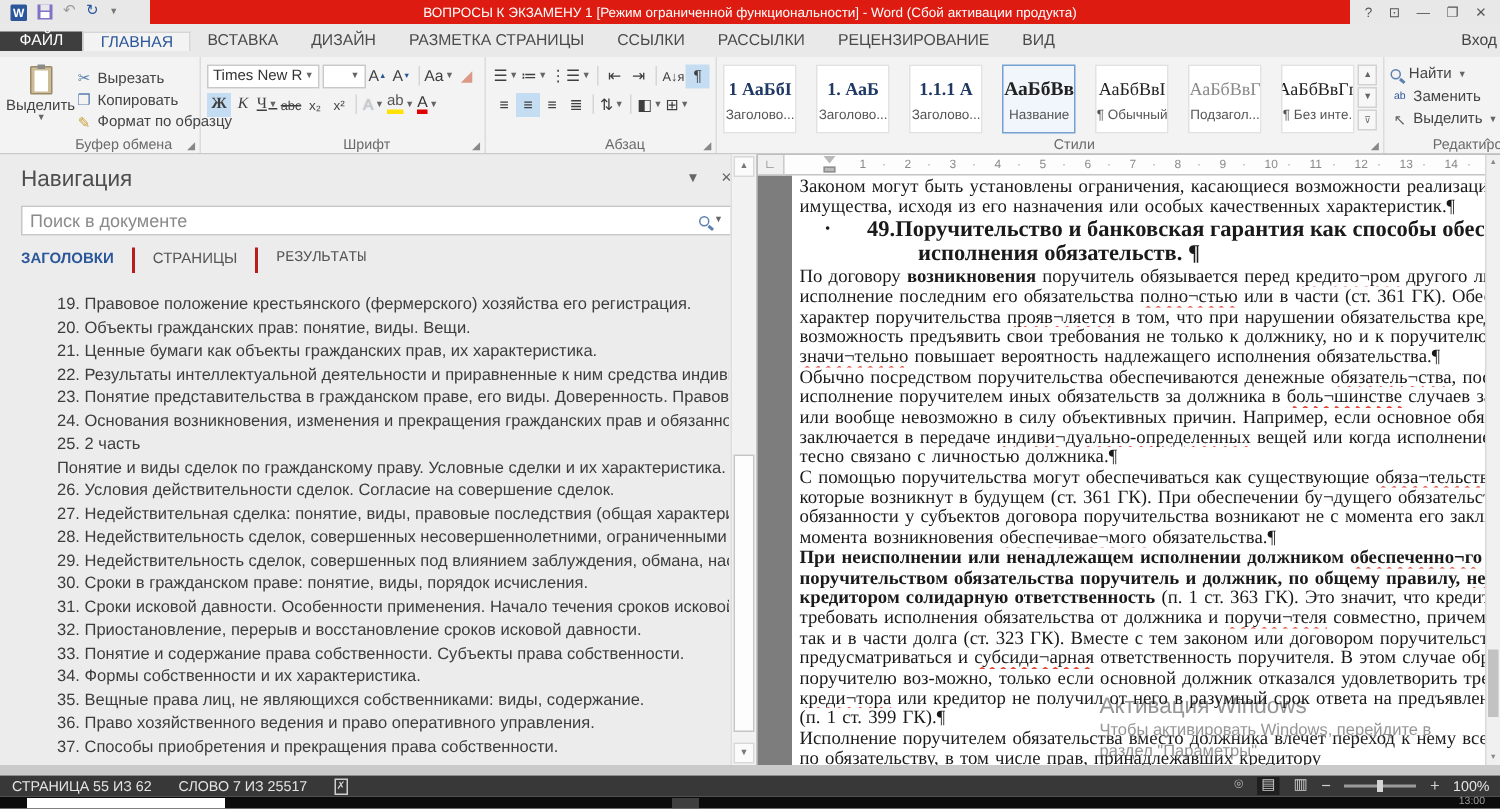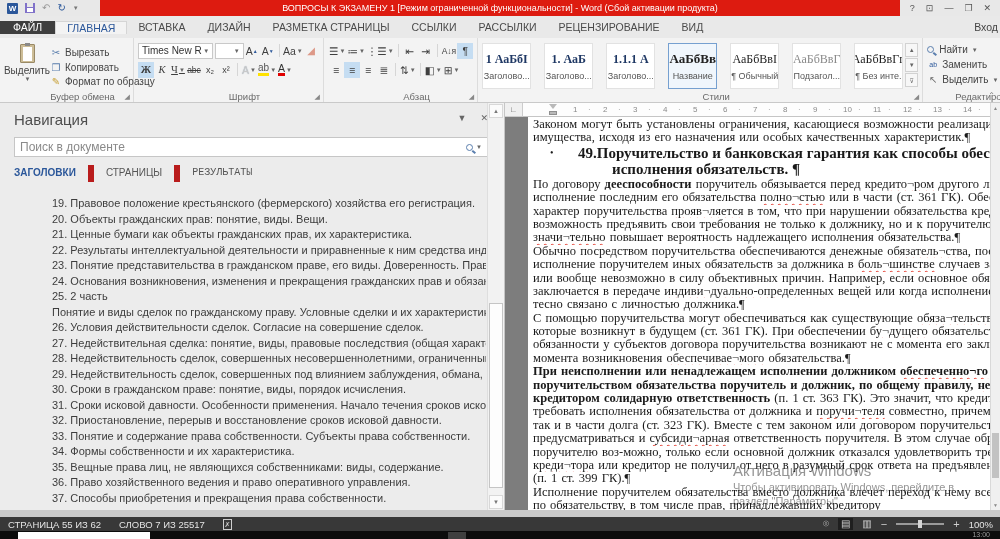--- a/index.html
+++ b/index.html
@@ -86,25 +86,25 @@
   
   .main{position:absolute;top:103px;left:0;right:0;height:407px;display:flex;}
 
   
   .navpane{width:505px;background:#ececec;position:relative;border-right:1px solid #c6c6c6;}
   .nav-title{position:absolute;top:8px;left:14px;font-size:15px;color:#4e4e4e;}
   .nav-title-btns{position:absolute;top:10px;right:16px;display:flex;gap:14px;color:#666;font-size:9px;}
   .nav-search{position:absolute;top:34px;left:14px;right:16px;height:20px;background:#fff;border:1px solid #c6c6c6;display:flex;align-items:center;padding:0 5px;}
   .nav-search .ph{font-size:12px;color:#8a8a8a;flex:1;white-space:nowrap;overflow:hidden;}
   .nav-tabs{position:absolute;top:62px;left:14px;right:16px;display:flex;font-size:10px;}
-  .nav-tab{padding:2px 12px 4px 0;margin-right:12px;border-right:6px solid #b91c1c;color:#555;white-space:nowrap;}
+  .nav-tab{padding:2px 12px 4px 0;margin-right:12px;border-right:2px solid #b91c1c;color:#555;white-space:nowrap;}
   .nav-tab:last-child{border-right:none;font-family:Liberation Mono, monospace;}
   .nav-tab.on{color:#2b579a;font-weight:bold;}
   .nav-list{position:absolute;top:88px;left:0;right:18px;bottom:0;overflow:hidden;padding-top:5px;}
-  .nav-item{height:15.5px;line-height:15.5px;padding-left:52px;font-size:11px;color:#3d3d3d;white-space:nowrap;overflow:hidden;}
+  .nav-item{height:15.5px;line-height:15.5px;padding-left:38px;font-size:11px;color:#3d3d3d;white-space:nowrap;overflow:hidden;}
   .nav-scroll{position:absolute;top:0;right:0;width:17px;bottom:0;background:#f2f2f2;border-left:1px solid #dedede;}
   .sc-arrow{position:absolute;left:1px;width:14px;height:14px;border:1px solid #d8d8d8;background:#fbfbfb;color:#777;font-size:6px;display:flex;align-items:center;justify-content:center;}
   .sc-thumb{position:absolute;left:1px;width:14px;background:#fdfdfd;border:1px solid #c5c5c5;}
 
   
   .docarea{flex:1;position:relative;background:#7d7d7d;overflow:hidden;}
   .ruler-corner{position:absolute;top:0;left:0;width:18px;height:14px;background:#f0f0f0;border-right:1px solid #ccc;border-bottom:1px solid #ccc;text-align:center;font-size:8px;color:#666;line-height:13px;}
   .ruler-bar{position:absolute;top:0;left:18px;right:10px;height:14px;background:#fdfdfd;border-bottom:1px solid #c5c5c5;}
   .rnum{position:absolute;top:2px;font-size:8px;color:#8a8a8a;}
   .rdot{position:absolute;top:2px;font-size:8px;color:#aaa;}
@@ -429,21 +429,21 @@
         <div class="watermark">
           <div class="wm1">Активация Windows</div>
           <div class="wm2">Чтобы активировать Windows, перейдите в</div>
           <div class="wm2">раздел "Параметры".</div>
         </div>
         <div class="doc-content" id="doc-content">
             <div class="dline"><span>Законом могут быть установлены ограничения, касающиеся возможности реализации у</span></div>
             <div class="dline"><span>имущества, исходя из его назначения или особых качественных характеристик.¶</span></div>
             <div class="dline h h1pad"><span class="hbullet">•</span><span>49.Поручительство и банковская гарантия как способы обеспечения</span></div>
             <div class="dline h h2pad"><span>исполнения обязательств. ¶</span></div>
-            <div class="dline"><span>По договору </span><span class="b">дееспособности</span><span> поручитель обязывается перед </span><span class="sq">кредито¬ром</span><span> другого лица</span></div>
+            <div class="dline"><span>По договору </span><span class="b">возникновения</span><span> поручитель обязывается перед </span><span class="sq">кредито¬ром</span><span> другого лица</span></div>
             <div class="dline"><span>исполнение последним его обязательства </span><span class="sq">полно¬стью</span><span> или в части (ст. 361 ГК). Обеспечи</span></div>
             <div class="dline"><span>характер поручительства </span><span class="sq">прояв¬ляется</span><span> в том, что при нарушении обязательства кредитор</span></div>
             <div class="dline"><span>возможность предъявить свои требования не только к должнику, но и к поручителю, что</span></div>
             <div class="dline"><span class="sq">значи¬тельно</span><span> повышает вероятность надлежащего исполнения обязательства.¶</span></div>
             <div class="dline"><span>Обычно посредством поручительства обеспечиваются денежные </span><span class="sq">обязатель¬ства</span><span>, поскольку</span></div>
             <div class="dline"><span>исполнение поручителем иных обязательств за должника в </span><span class="sq">боль¬шинстве</span><span> случаев затруднено</span></div>
             <div class="dline"><span>или вообще невозможно в силу объективных причин. Например, если основное обязательство</span></div>
             <div class="dline"><span>заключается в передаче </span><span class="sq">индиви¬дуально-определенных</span><span> вещей или когда исполнение обя</span></div>
             <div class="dline"><span>тесно связано с личностью должника.¶</span></div>
             <div class="dline"><span>С помощью поручительства могут обеспечиваться как существующие </span><span class="sq">обяза¬тельства</span></div>

